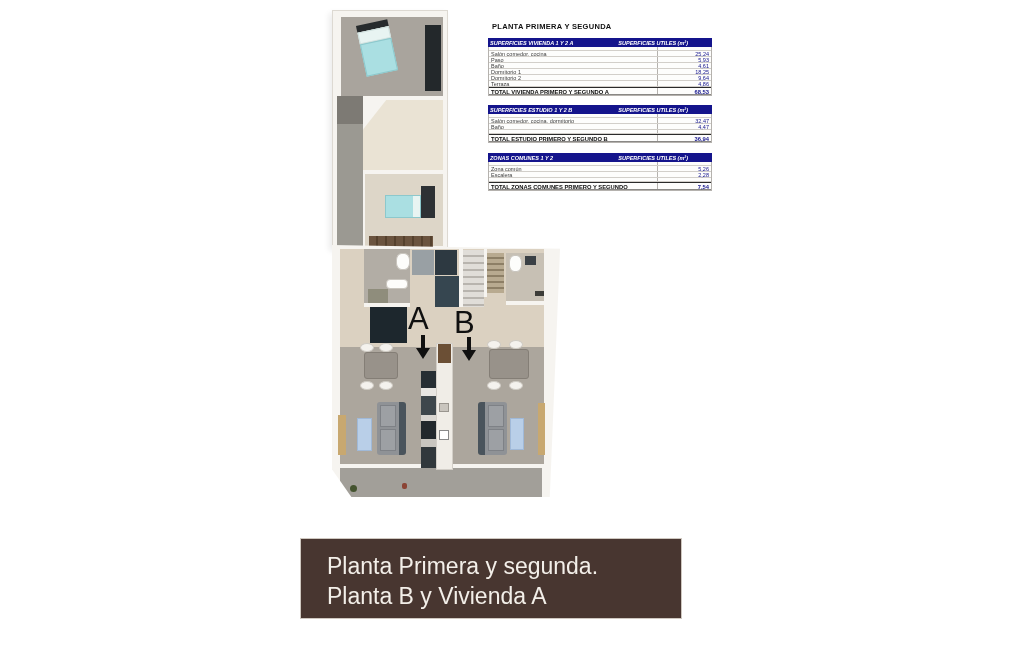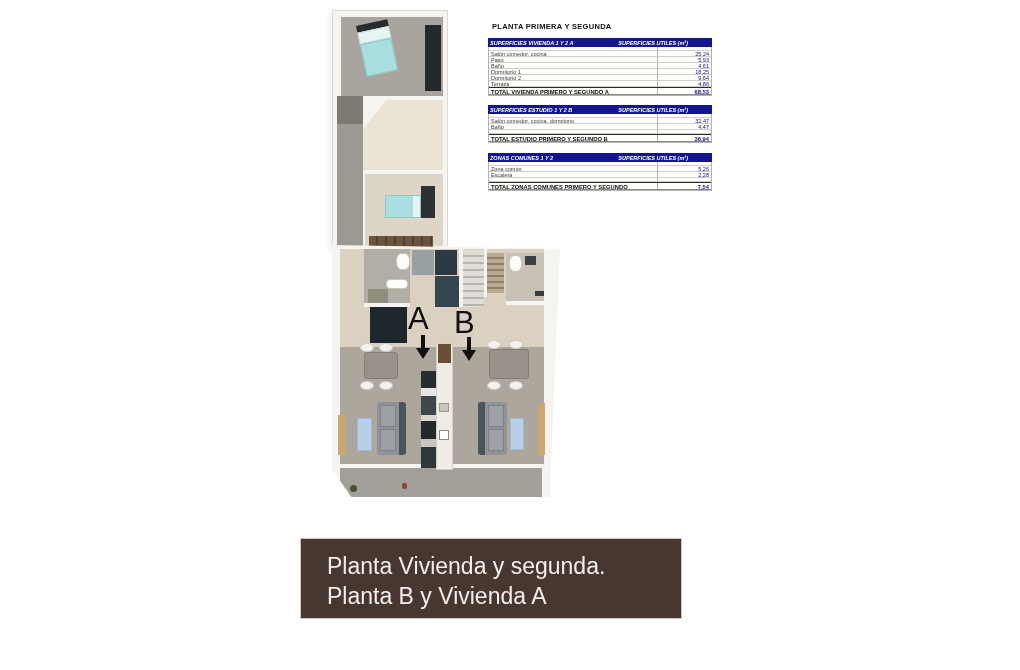--- a/index.html
+++ b/index.html
@@ -253,17 +253,17 @@
           </div>
         <div class="srow total">
             <div class="lab">TOTAL ZONAS COMUNES PRIMERO Y SEGUNDO</div>
             <div class="val">7,54</div>
           </div>
       </div>
     </div>
   </div>
 
   <div id="banner" class="abs">
-    <div class="bline">Planta Vivienda y segunda.</div>
+    <div class="bline">Planta Primera y segunda.</div>
     <div class="bline">Planta B y Vivienda A</div>
   </div>
 
 </div>
 
 </body></html>

